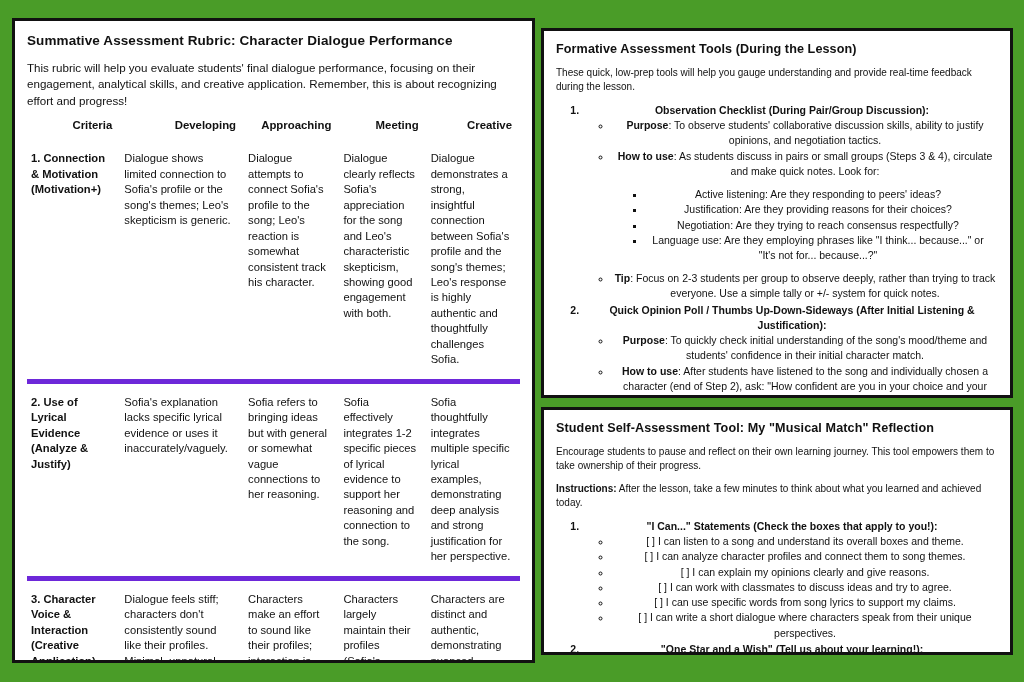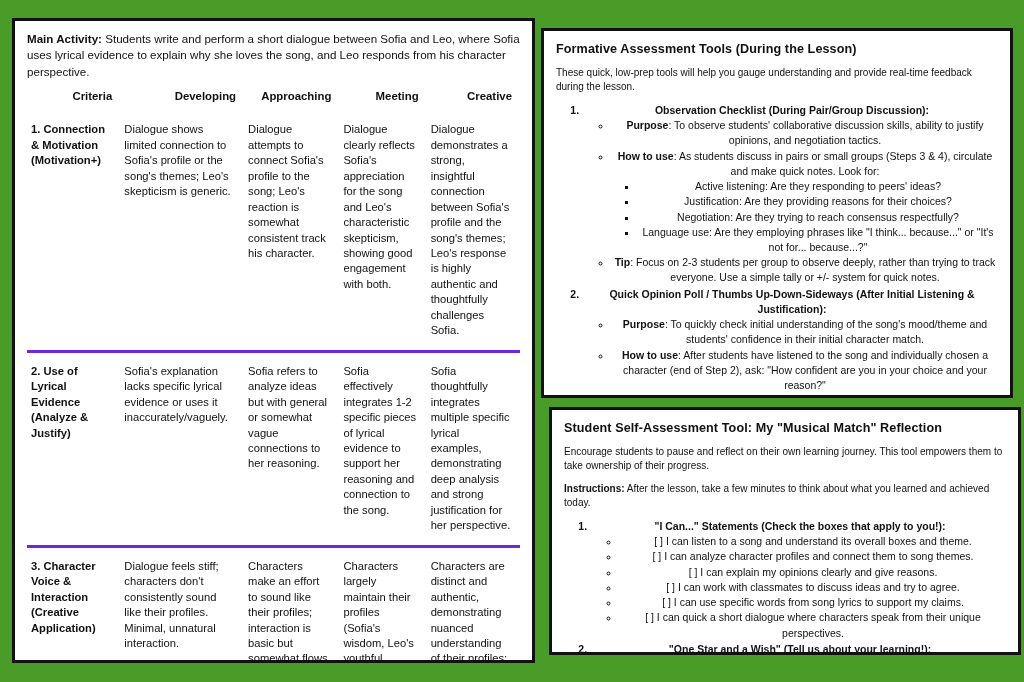--- a/index.html
+++ b/index.html
@@ -46,21 +46,20 @@
     padding: 10px 12px 12px 12px;
   }
 
   
   #selfassess-panel {
     left: 541px;
     top: 407px;
     width: 472px;
     height: 248px;
     padding: 10px 12px 6px 12px;
-    margin-left: 8px;
   }
 
   .panel-title {
     font-size: 13.5px;
     font-weight: bold;
     color: #111;
     margin: 2px 0 12px 0;
     letter-spacing: 0.1px;
   }
   #formative-panel .panel-title,
@@ -97,21 +96,21 @@
     color: #111;
     padding: 0 8px 9px 4px;
     vertical-align: top;
   }
   table.rubric td {
     font-size: 11.2px;
     line-height: 1.38;
     color: #111;
     padding: 11px 8px 11px 4px;
     vertical-align: top;
-    border-top: 3px solid #6d28d9;
+    border-top: 5px solid #6d28d9;
   }
   table.rubric tr:first-child td { border-top: none; }
   table.rubric td.crit {
     font-weight: bold;
   }
   col.c1 { width: 92px; }
   col.c2 { width: 122px; }
   col.c3 { width: 94px; }
   col.c4 { width: 86px; }
   col.c5 { width: 92px; }
@@ -135,40 +134,41 @@
     margin: 0;
     padding-left: 26px;
     list-style-type: circle;
     font-weight: normal;
   }
   ul.lvl2 > li {
     line-height: 1.45;
     margin-bottom: 0px;
   }
   ul.lvl3 {
-    margin: 0;
+    margin: 8px;
     padding-left: 26px;
     list-style-type: square;
     font-weight: normal;
   }
   ul.lvl3 > li {
     line-height: 1.45;
   }
   .lbl { font-weight: bold; }
   .plain { font-weight: normal; }
 </style>
 </head>
 <body>
 
 <div class="stage">
 
   <section class="panel" id="rubric-panel">
-
-
-    <p class="intro"><b>Main Activity:</b><span> Students write and perform a short dialogue between Sofia and Leo, where Sofia uses lyrical evidence to explain why she loves the song, and Leo responds from his character perspective.</span></p>
+    <h1 class="panel-title">Summative Assessment Rubric: Character Dialogue Performance</h1>
+
+    <p class="intro">This rubric will help you evaluate students' final dialogue performance, focusing on their engagement, analytical skills, and creative application. Remember, this is about recognizing effort and progress!</p>
+
 
     <table class="rubric">
       <colgroup>
         <col class="c1">
           <col class="c2">
           <col class="c3">
           <col class="c4">
           <col class="c5">
       </colgroup>
       <thead>
@@ -184,21 +184,21 @@
         <tr>
           <td class="crit">1. Connection &amp; Motivation (Motivation+)</td>
           <td>Dialogue shows limited connection to Sofia's profile or the song's themes; Leo's skepticism is generic.</td>
           <td>Dialogue attempts to connect Sofia's profile to the song; Leo's reaction is somewhat consistent track his character.</td>
           <td>Dialogue clearly reflects Sofia's appreciation for the song and Leo's characteristic skepticism, showing good engagement with both.</td>
           <td>Dialogue demonstrates a strong, insightful connection between Sofia's profile and the song's themes; Leo's response is highly authentic and thoughtfully challenges Sofia.</td>
         </tr>
         <tr>
           <td class="crit">2. Use of Lyrical Evidence (Analyze &amp; Justify)</td>
           <td>Sofia's explanation lacks specific lyrical evidence or uses it inaccurately/vaguely.</td>
-          <td>Sofia refers to analyze ideas but with general or somewhat vague connections to her reasoning.</td>
+          <td>Sofia refers to bringing ideas but with general or somewhat vague connections to her reasoning.</td>
           <td>Sofia effectively integrates 1-2 specific pieces of lyrical evidence to support her reasoning and connection to the song.</td>
           <td>Sofia thoughtfully integrates multiple specific lyrical examples, demonstrating deep analysis and strong justification for her perspective.</td>
         </tr>
         <tr>
           <td class="crit">3. Character Voice &amp; Interaction (Creative Application)</td>
           <td>Dialogue feels stiff; characters don't consistently sound like their profiles. Minimal, unnatural interaction.</td>
           <td>Characters make an effort to sound like their profiles; interaction is basic but somewhat flows.</td>
           <td>Characters largely maintain their profiles (Sofia's wisdom, Leo's youthful skepticism); dialogue flows naturally and is mostly engaging.</td>
           <td>Characters are distinct and authentic, demonstrating nuanced understanding of their profiles; dialogue is highly engaging, natural, and dynamic, bringing the scenario to life.</td>
         </tr>
@@ -257,21 +257,21 @@
 
     <ol class="lvl1">
       <li>
         <span>"I Can..." Statements (Check the boxes that apply to you!):</span>
         <ul class="lvl2">
           <li>[ ] I can listen to a song and understand its overall boxes and theme.</li>
           <li>[ ] I can analyze character profiles and connect them to song themes.</li>
           <li>[ ] I can explain my opinions clearly and give reasons.</li>
           <li>[ ] I can work with classmates to discuss ideas and try to agree.</li>
           <li>[ ] I can use specific words from song lyrics to support my claims.</li>
-          <li>[ ] I can quick a short dialogue where characters speak from their unique perspectives.</li>
+          <li>[ ] I can write a short dialogue where characters speak from their unique perspectives.</li>
         </ul>
       </li>
       <li>
         <span>"One Star and a Wish" (Tell us about your learning!):</span>
         
       </li>
     </ol>
   </section>
 
 </div>

